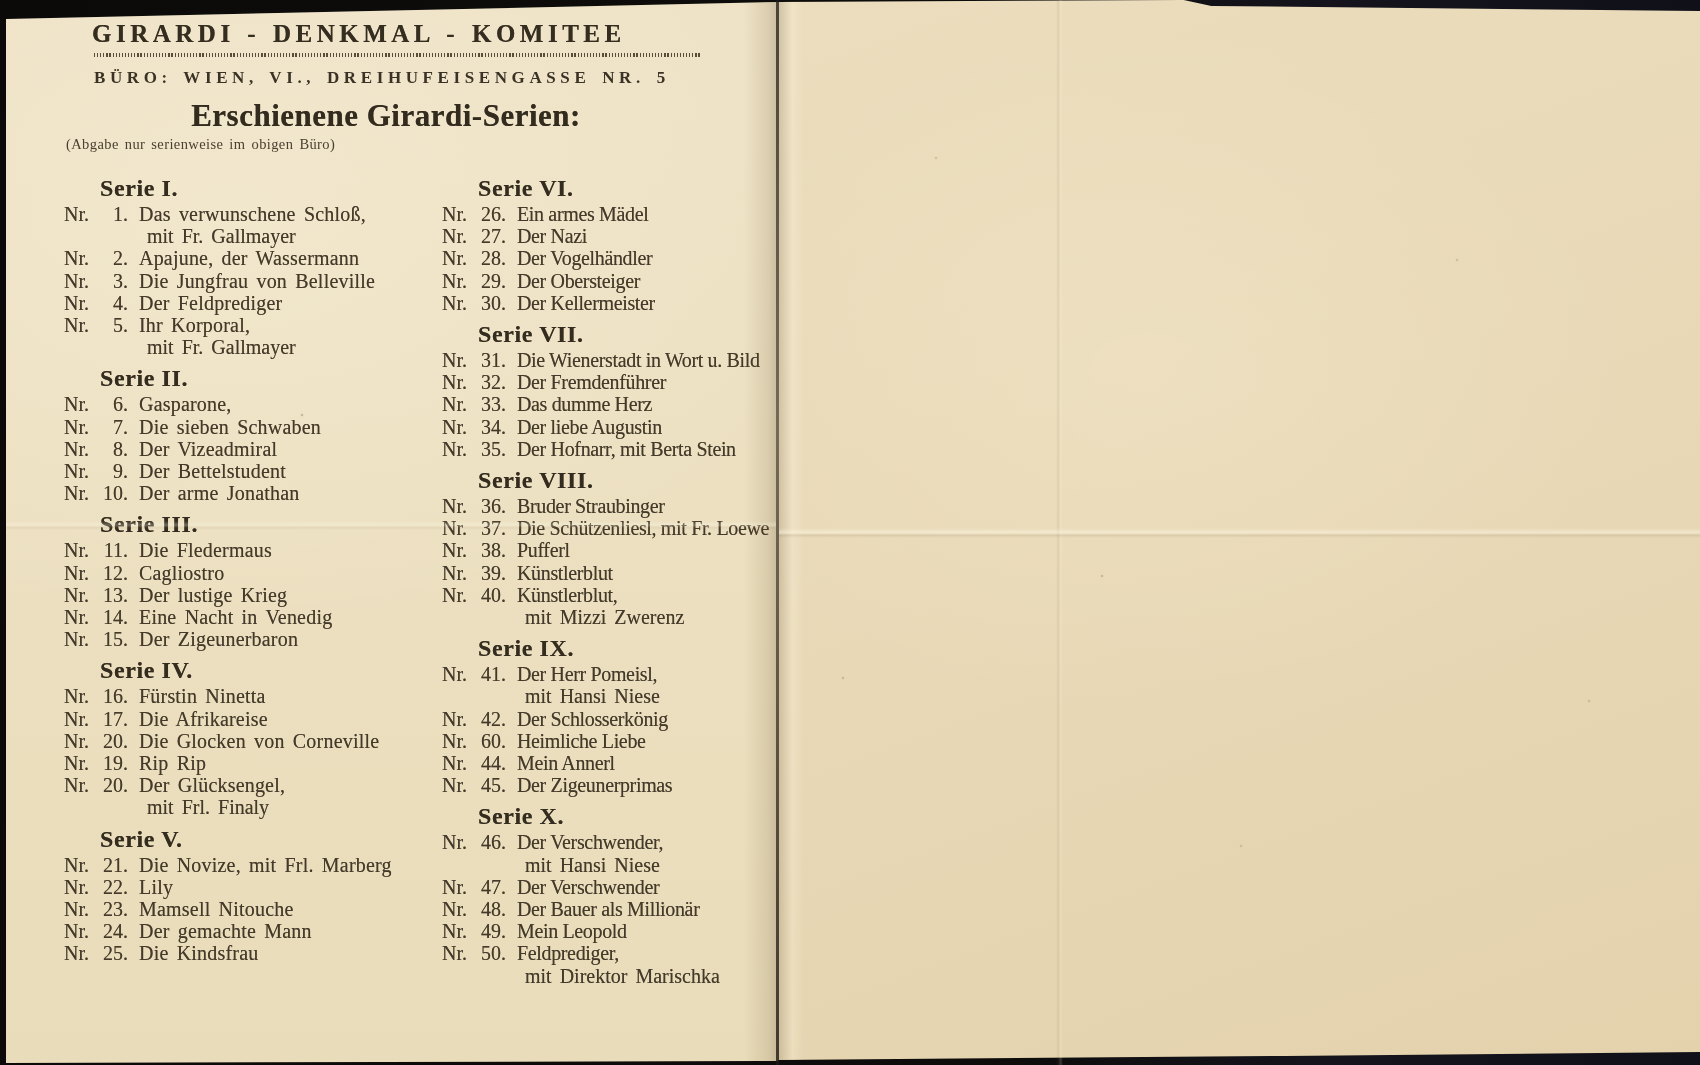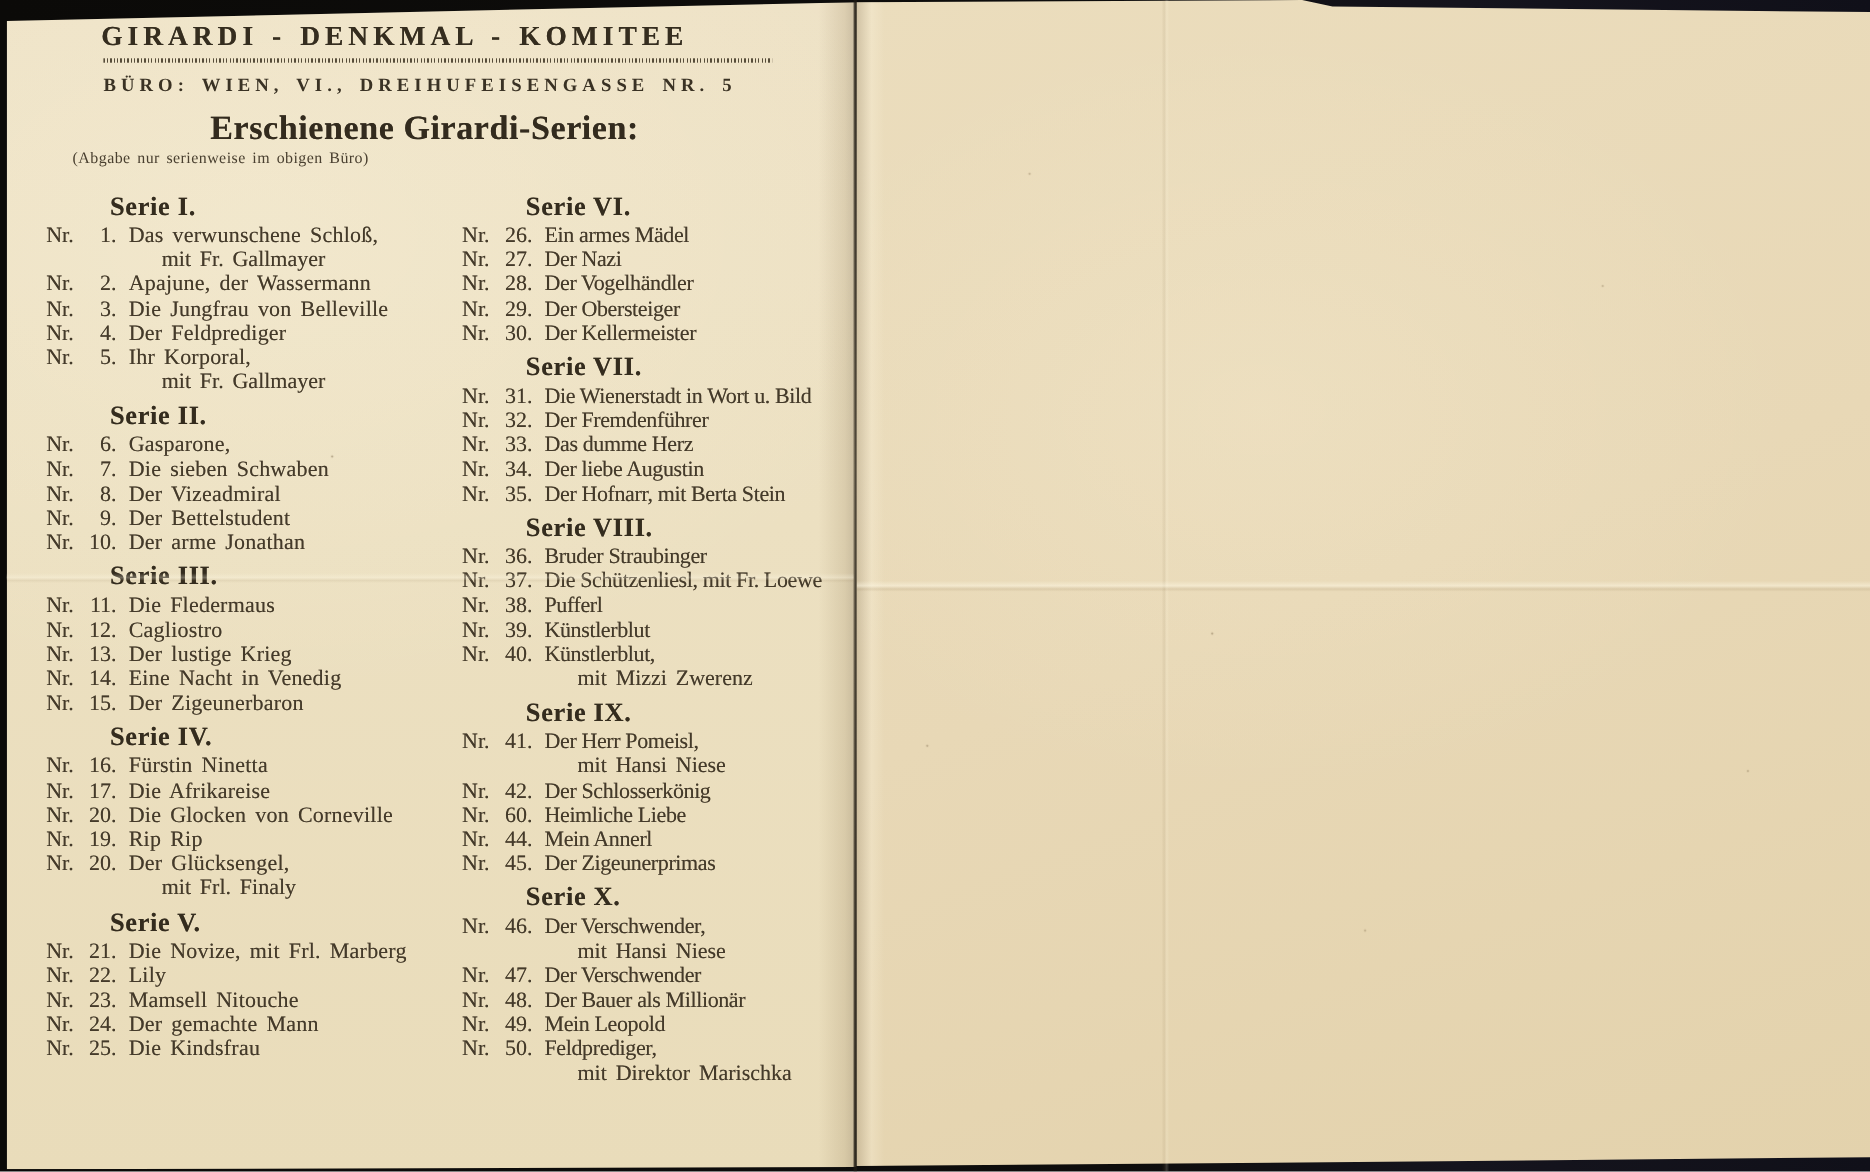--- a/index.html
+++ b/index.html
@@ -90,21 +90,21 @@
     font-size:20px;line-height:22.2px;color:#443a2a;
   }
   .col{display:block;}
   .col-0{width:352px;}
   .col-1{width:345px;}
   .serie-h{
     margin:9px 0 3px 58px;font-size:24px;line-height:23px;font-weight:bold;
     color:#342c1e;letter-spacing:.6px;white-space:nowrap;
     text-shadow:0 0 .5px rgba(50,42,26,.6);
   }
-  .row{display:flex;white-space:nowrap;}
+  .row{display:flex;white-space:nowrap;margin-left:22px;}
   .nr{width:33px;flex:none;}
   .num{width:31px;flex:none;text-align:right;}
   .ttl{padding-left:11px;word-spacing:3px;letter-spacing:.2px;}
   .ttl.tight{word-spacing:0;letter-spacing:-.35px;}
   .cont{padding-left:105px;word-spacing:3px;white-space:nowrap;}
   .cols .ttl,.cols .cont,.cols .nr,.cols .num{text-shadow:0 0 .4px rgba(58,48,30,.55);}
 </style>
 </head>
 <body>
 

